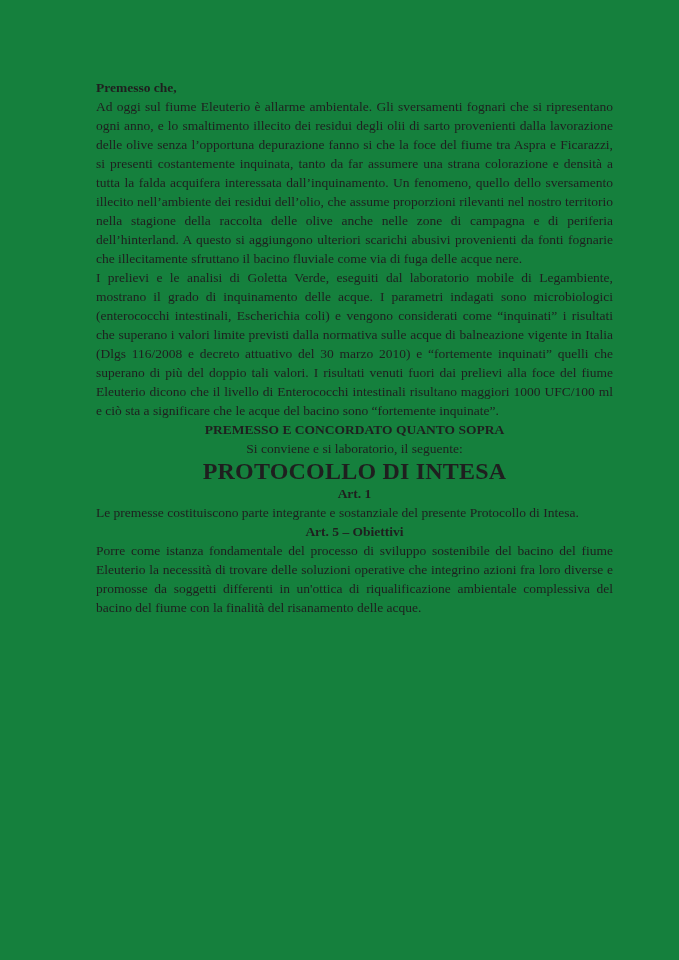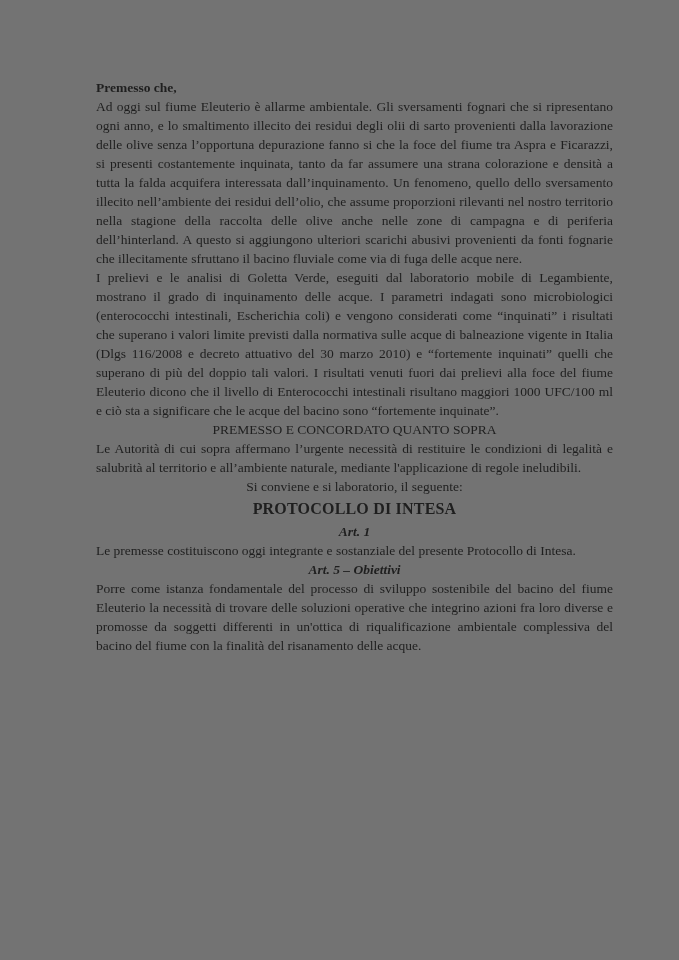--- a/index.html
+++ b/index.html
@@ -10,81 +10,79 @@
   body {
     width: 679px;
     height: 960px;
     overflow: hidden;
   }
   .page {
     box-sizing: border-box;
     width: 679px;
     height: 960px;
     padding: 78px 66px 20px 96px;
-    background: #737373;
+    background: #15803d;
     color: #1f1f1f;
     font-family: "Liberation Serif", "DejaVu Serif", serif;
     font-size: 13.5px;
     line-height: 19px;
   }
   .page p { margin: 0; }
   .h-premesso {
     font-weight: bold;
     margin: 0 0 4px 0;
   }
   .just { text-align: justify; }
   .para1 { margin-bottom: 7px; }
   .para2 { margin-bottom: 31px; }
   .italic { }
   .h-concordato {
     text-align: center;
-    font-weight: normal;
+    font-weight: bold;
     margin: 0 0 7px 0;
   }
   .para3 { margin-bottom: 45px; }
   .intro {
     text-align: center;
     margin-bottom: 14px;
   }
   .doc-title {
     text-align: center;
     font-weight: bold;
-    font-size: 16px;
+    font-size: 24px;
     line-height: 26px;
     margin: 0 0 44px 0;
     letter-spacing: 0.2px;
   }
   .h-art {
     text-align: center;
     font-weight: bold;
     margin: 0;
-    font-style: italic;
   }
   .art1-body { margin-bottom: 18px; }
 </style>
 </head>
 <body>
 
 <div class="page">
 
   <p class="h-premesso">Premesso che,</p>
 
   <p class="just para1">Ad oggi sul fiume Eleuterio è allarme ambientale. Gli sversamenti fognari che si ripresentano ogni anno, e lo smaltimento illecito dei residui degli olii di sarto provenienti dalla lavorazione delle olive senza l’opportuna depurazione fanno si che la foce del fiume tra Aspra e Ficarazzi, si presenti costantemente inquinata, tanto da far assumere una strana colorazione e densità a tutta la falda acquifera interessata dall’inquinamento. Un fenomeno, quello dello sversamento illecito nell’ambiente dei residui dell’olio, che assume proporzioni rilevanti nel nostro territorio nella stagione della raccolta delle olive anche nelle zone di campagna e di periferia dell’hinterland. A questo si aggiungono ulteriori scarichi abusivi provenienti da fonti fognarie che illecitamente sfruttano il bacino fluviale come via di fuga delle acque nere.</p>
 
   <p class="just para2"><span>I prelievi e le analisi di Goletta Verde, eseguiti dal laboratorio mobile di Legambiente, mostrano il grado di inquinamento delle acque. I parametri indagati sono microbiologici (enterococchi intestinali, </span><span class="italic">Escherichia coli</span><span>) e vengono considerati come “inquinati” i risultati che superano i valori limite previsti dalla normativa sulle acque di balneazione vigente in Italia (Dlgs 116/2008 e decreto attuativo del 30 marzo 2010) e “fortemente inquinati” quelli che superano di più del doppio tali valori. I risultati venuti fuori dai prelievi alla foce del fiume Eleuterio dicono che il livello di Enterococchi intestinali risultano maggiori 1000 UFC/100 ml e ciò sta a significare che le acque del bacino sono “fortemente inquinate”.</span></p>
 
   <p class="h-concordato">PREMESSO E CONCORDATO QUANTO SOPRA</p>
 
-  <p class="just para3">Le Autorità di cui sopra affermano l’urgente necessità di restituire le condizioni di legalità e salubrità al territorio e all’ambiente naturale, mediante l'applicazione di regole ineludibili.</p>
 
   <p class="intro">Si conviene e si laboratorio, il seguente:</p>
 
   <p class="doc-title">PROTOCOLLO DI INTESA</p>
 
   <p class="h-art">Art. 1</p>
 
-  <p class="art1-body">Le premesse costituiscono oggi integrante e sostanziale del presente Protocollo di Intesa.</p>
+  <p class="art1-body">Le premesse costituiscono parte integrante e sostanziale del presente Protocollo di Intesa.</p>
 
   <p class="h-art">Art. 5 – Obiettivi</p>
 
   <p class="just">Porre come istanza fondamentale del processo di sviluppo sostenibile del bacino del fiume Eleuterio la necessità di trovare delle soluzioni operative che integrino azioni fra loro diverse e promosse da soggetti differenti in un'ottica di riqualificazione ambientale complessiva del bacino del fiume con la finalità del risanamento delle acque.</p>
 
 </div>
 
 </body></html>

